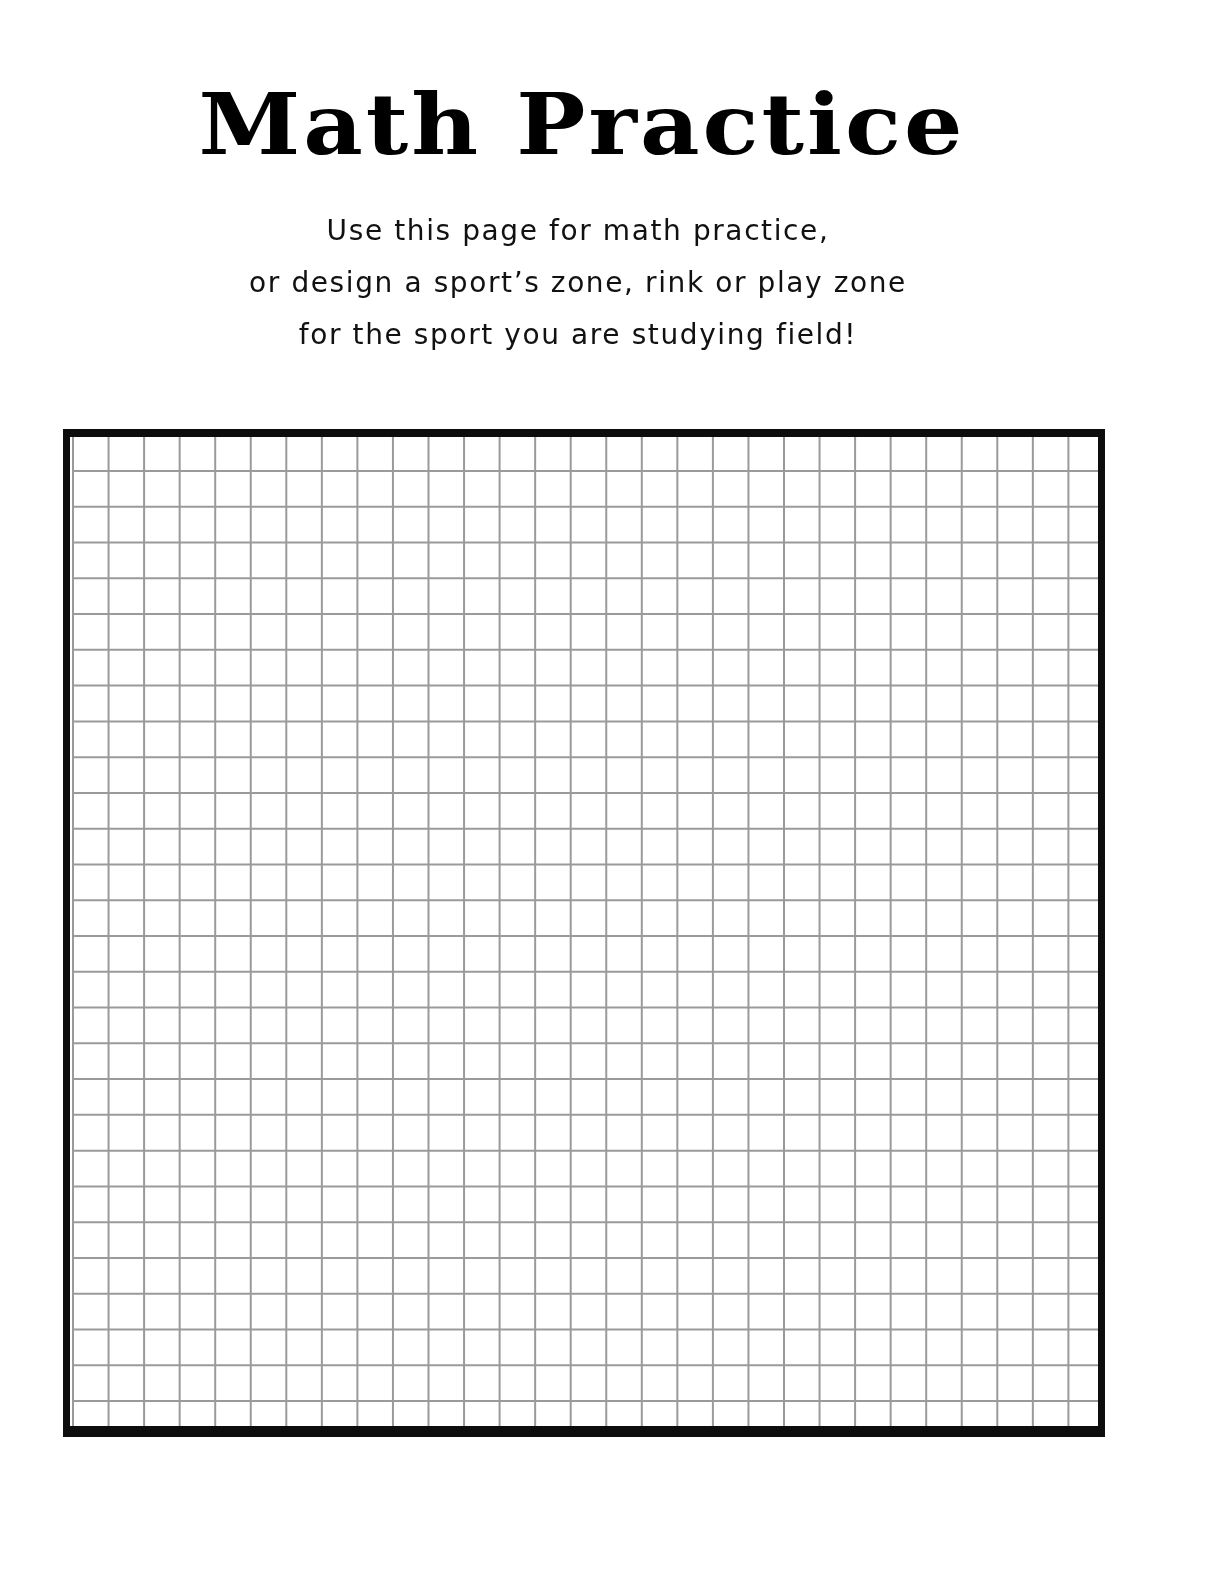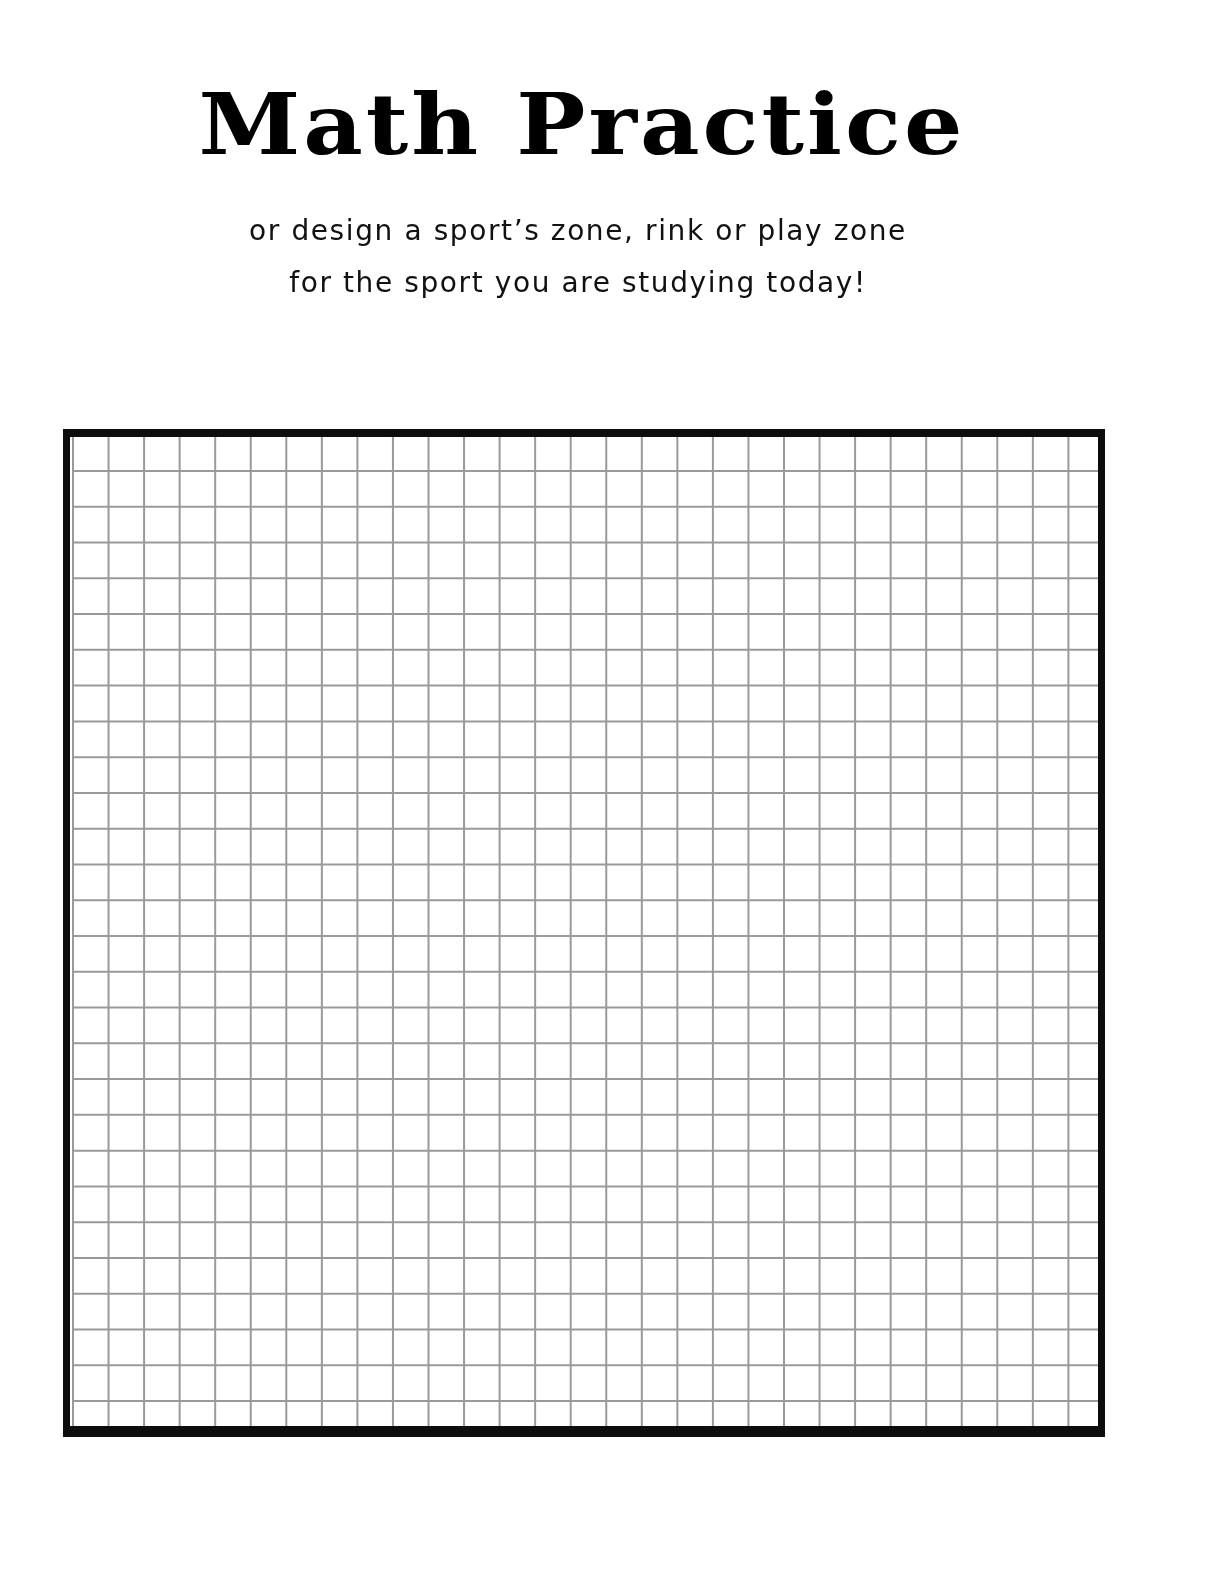--- a/index.html
+++ b/index.html
@@ -67,22 +67,23 @@
     height: 100%;
   }
 </style>
 </head>
 <body>
 
 <div>
   <div class="title">Math Practice</div>
 
   <div class="subtitle">
+    <span class="line">Use this page for math practice,</span>
     <span class="line">or design a sport’s zone, rink or play zone</span>
-    <span class="line">for the sport you are studying today!</span>
+    <span class="line">for the sport you are studying field!</span>
   </div>
 
   <div class="grid-box">
     <svg class="grid-lines" id="grid-svg" xmlns="http://www.w3.org/2000/svg" width="1028" height="989">
         <line x1="3" x2="3" y1="0" y2="989" stroke="#9a9a9a" stroke-width="2"></line>
         <line x1="38.55" x2="38.55" y1="0" y2="989" stroke="#9a9a9a" stroke-width="2"></line>
         <line x1="74.1" x2="74.1" y1="0" y2="989" stroke="#9a9a9a" stroke-width="2"></line>
         <line x1="109.64999999999999" x2="109.64999999999999" y1="0" y2="989" stroke="#9a9a9a" stroke-width="2"></line>
         <line x1="145.2" x2="145.2" y1="0" y2="989" stroke="#9a9a9a" stroke-width="2"></line>
         <line x1="180.75" x2="180.75" y1="0" y2="989" stroke="#9a9a9a" stroke-width="2"></line>

